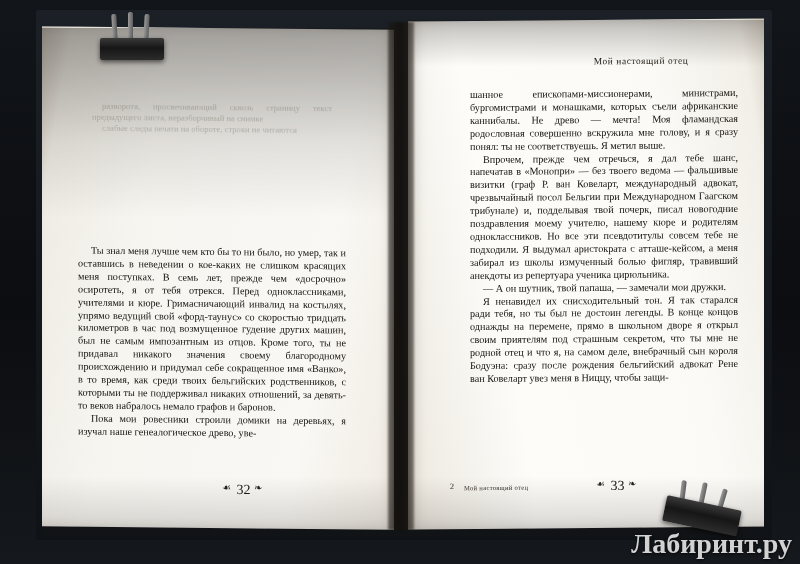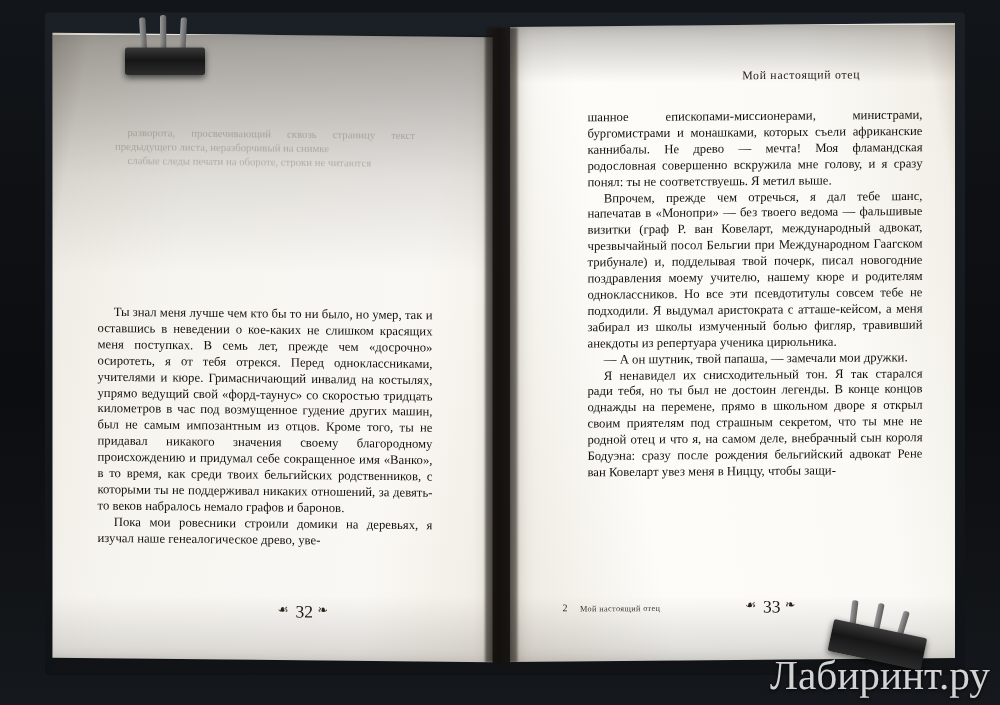--- a/index.html
+++ b/index.html
@@ -221,23 +221,24 @@
   .clip-bottom .arm.a1 { left: 16px; top: 0px; height: 24px; transform: rotate(-5deg); }
   .clip-bottom .arm.a2 { left: 36px; top: -2px; height: 26px; }
   .clip-bottom .arm.a3 { left: 56px; top: 0px; height: 24px; transform: rotate(5deg); }
   
   .watermark {
     position: absolute;
     right: 8px;
     bottom: 4px;
     color: rgba(255,255,255,0.82);
     font-family: "Liberation Serif", serif;
-    font-size: 33px;
+    font-size: 28px;
     letter-spacing: 0px;
     text-shadow: 0 1px 3px rgba(0,0,0,0.8);
+    font-weight: bold;
   }
 </style>
 </head>
 <body>
 
 <div id="scene">
   <div class="backdrop"></div>
 
   <div class="book">
     <div class="book-cover"></div>

